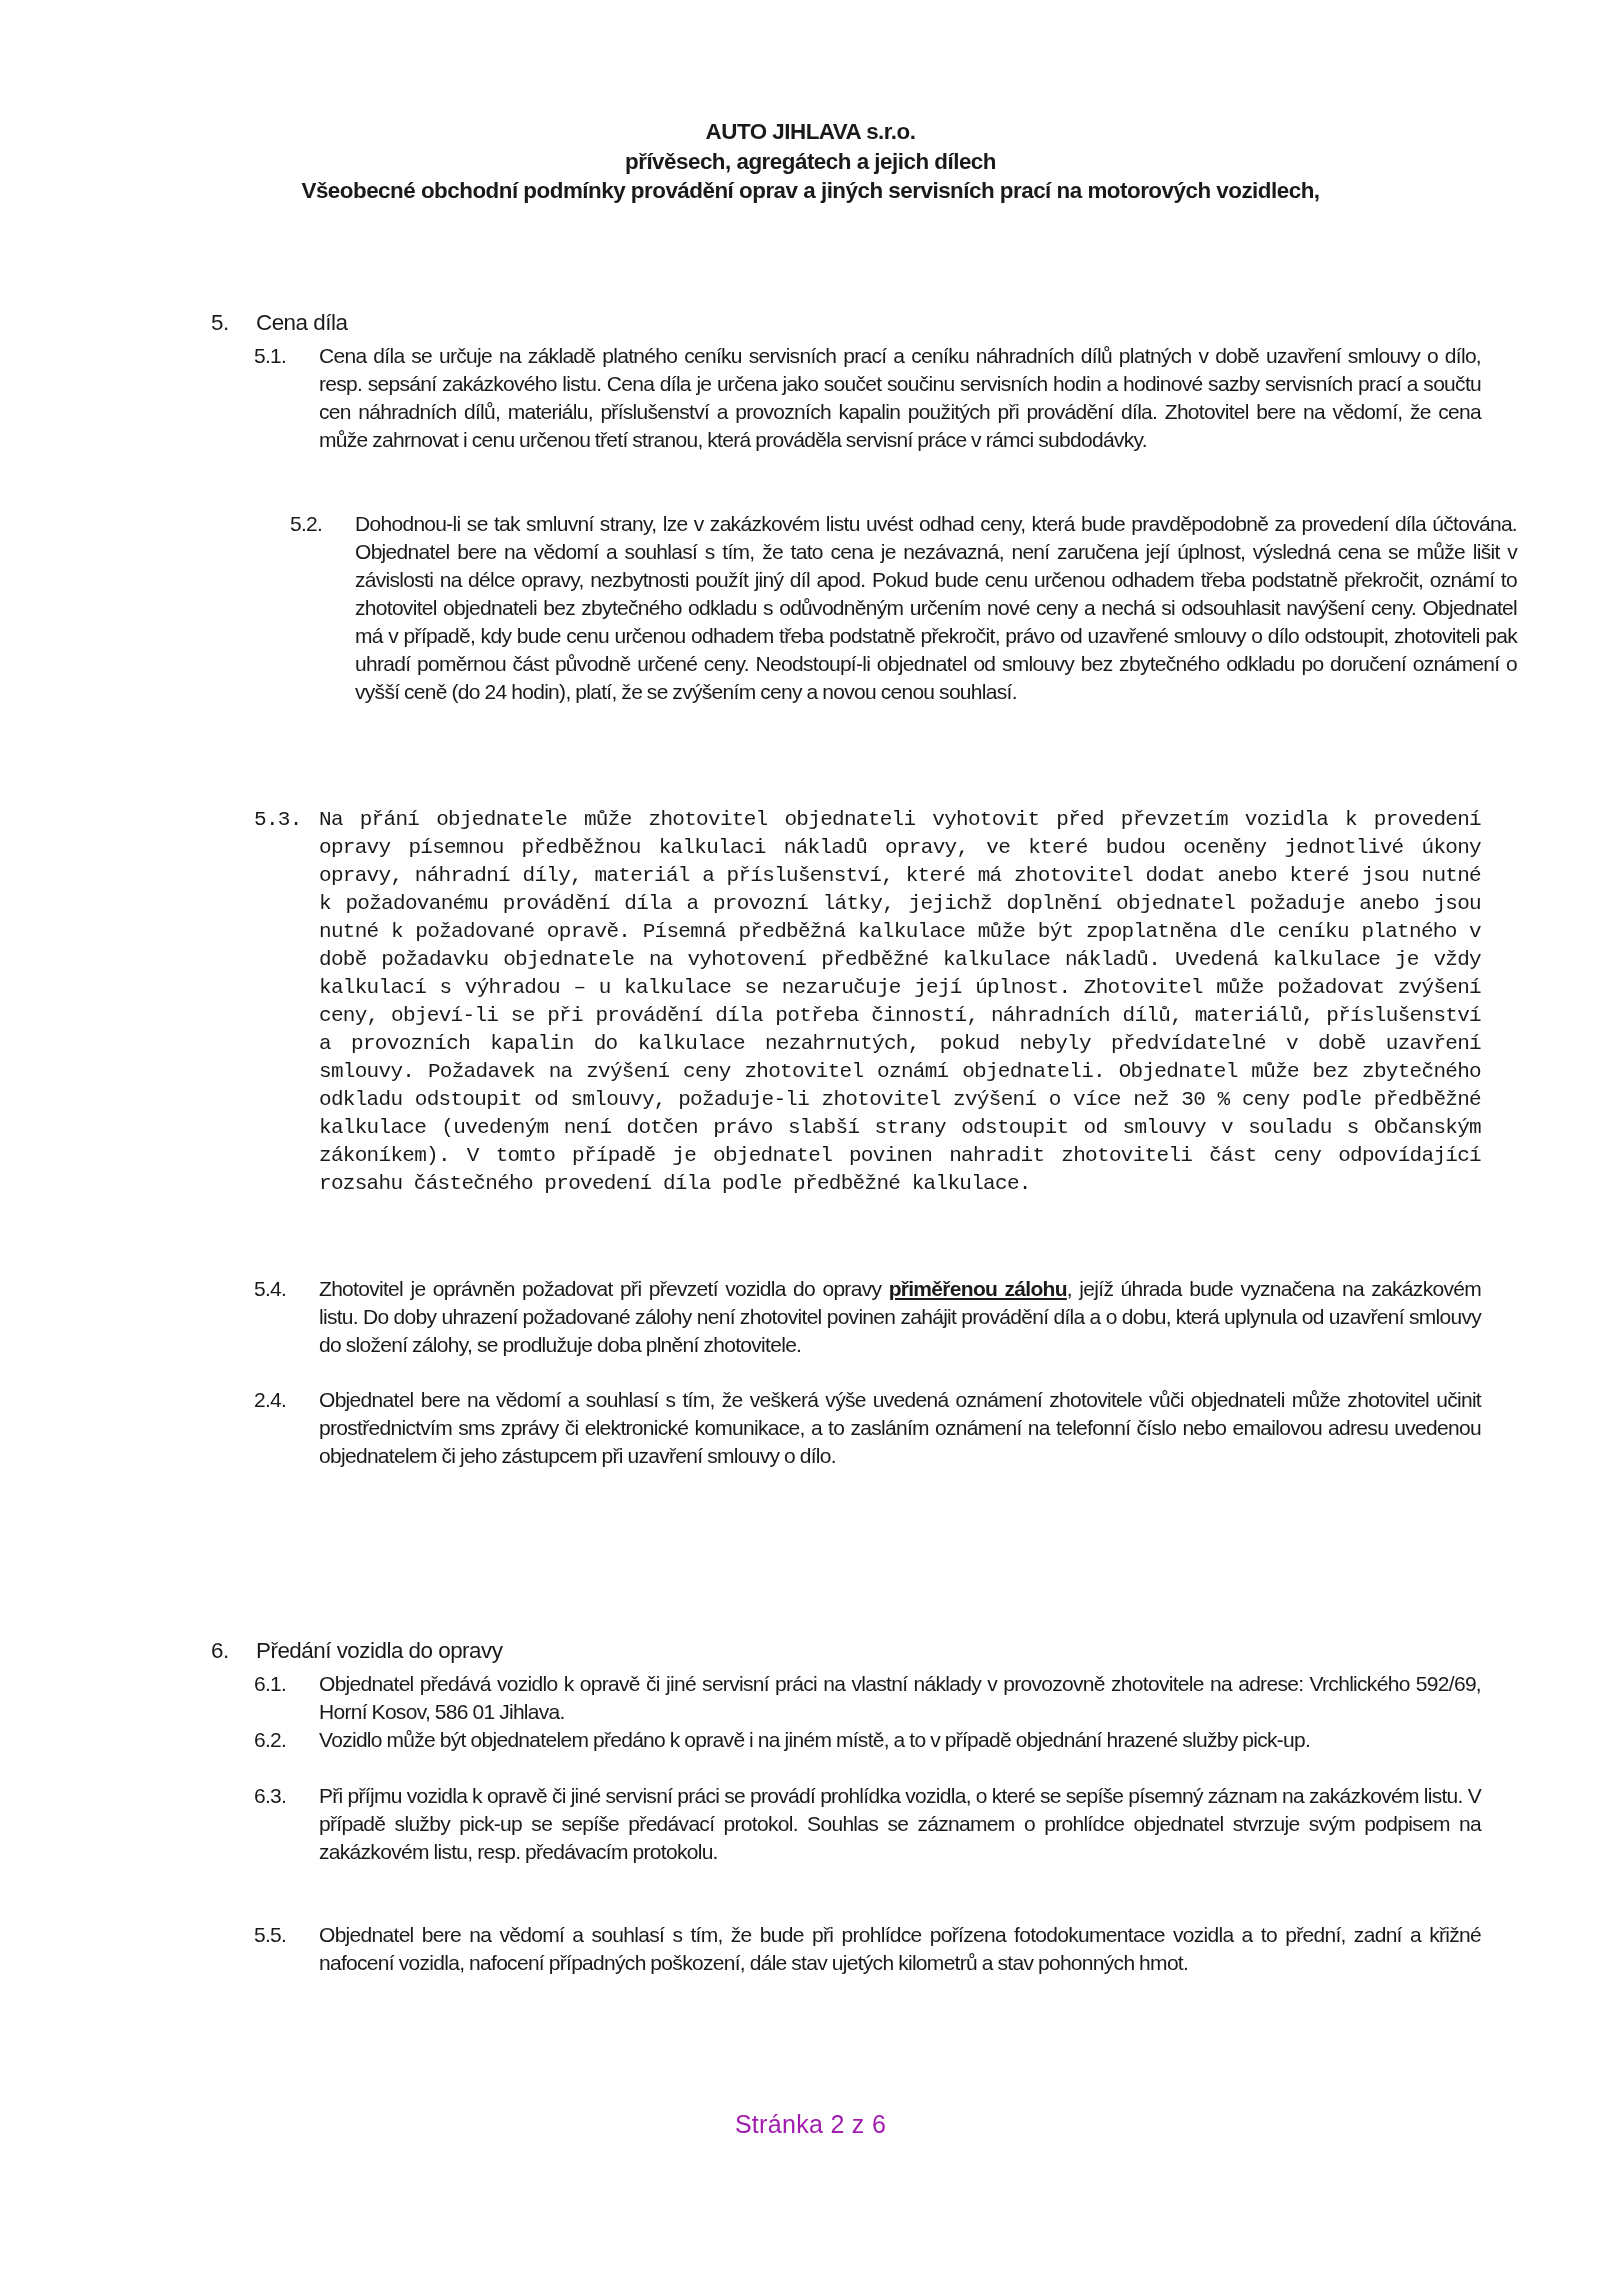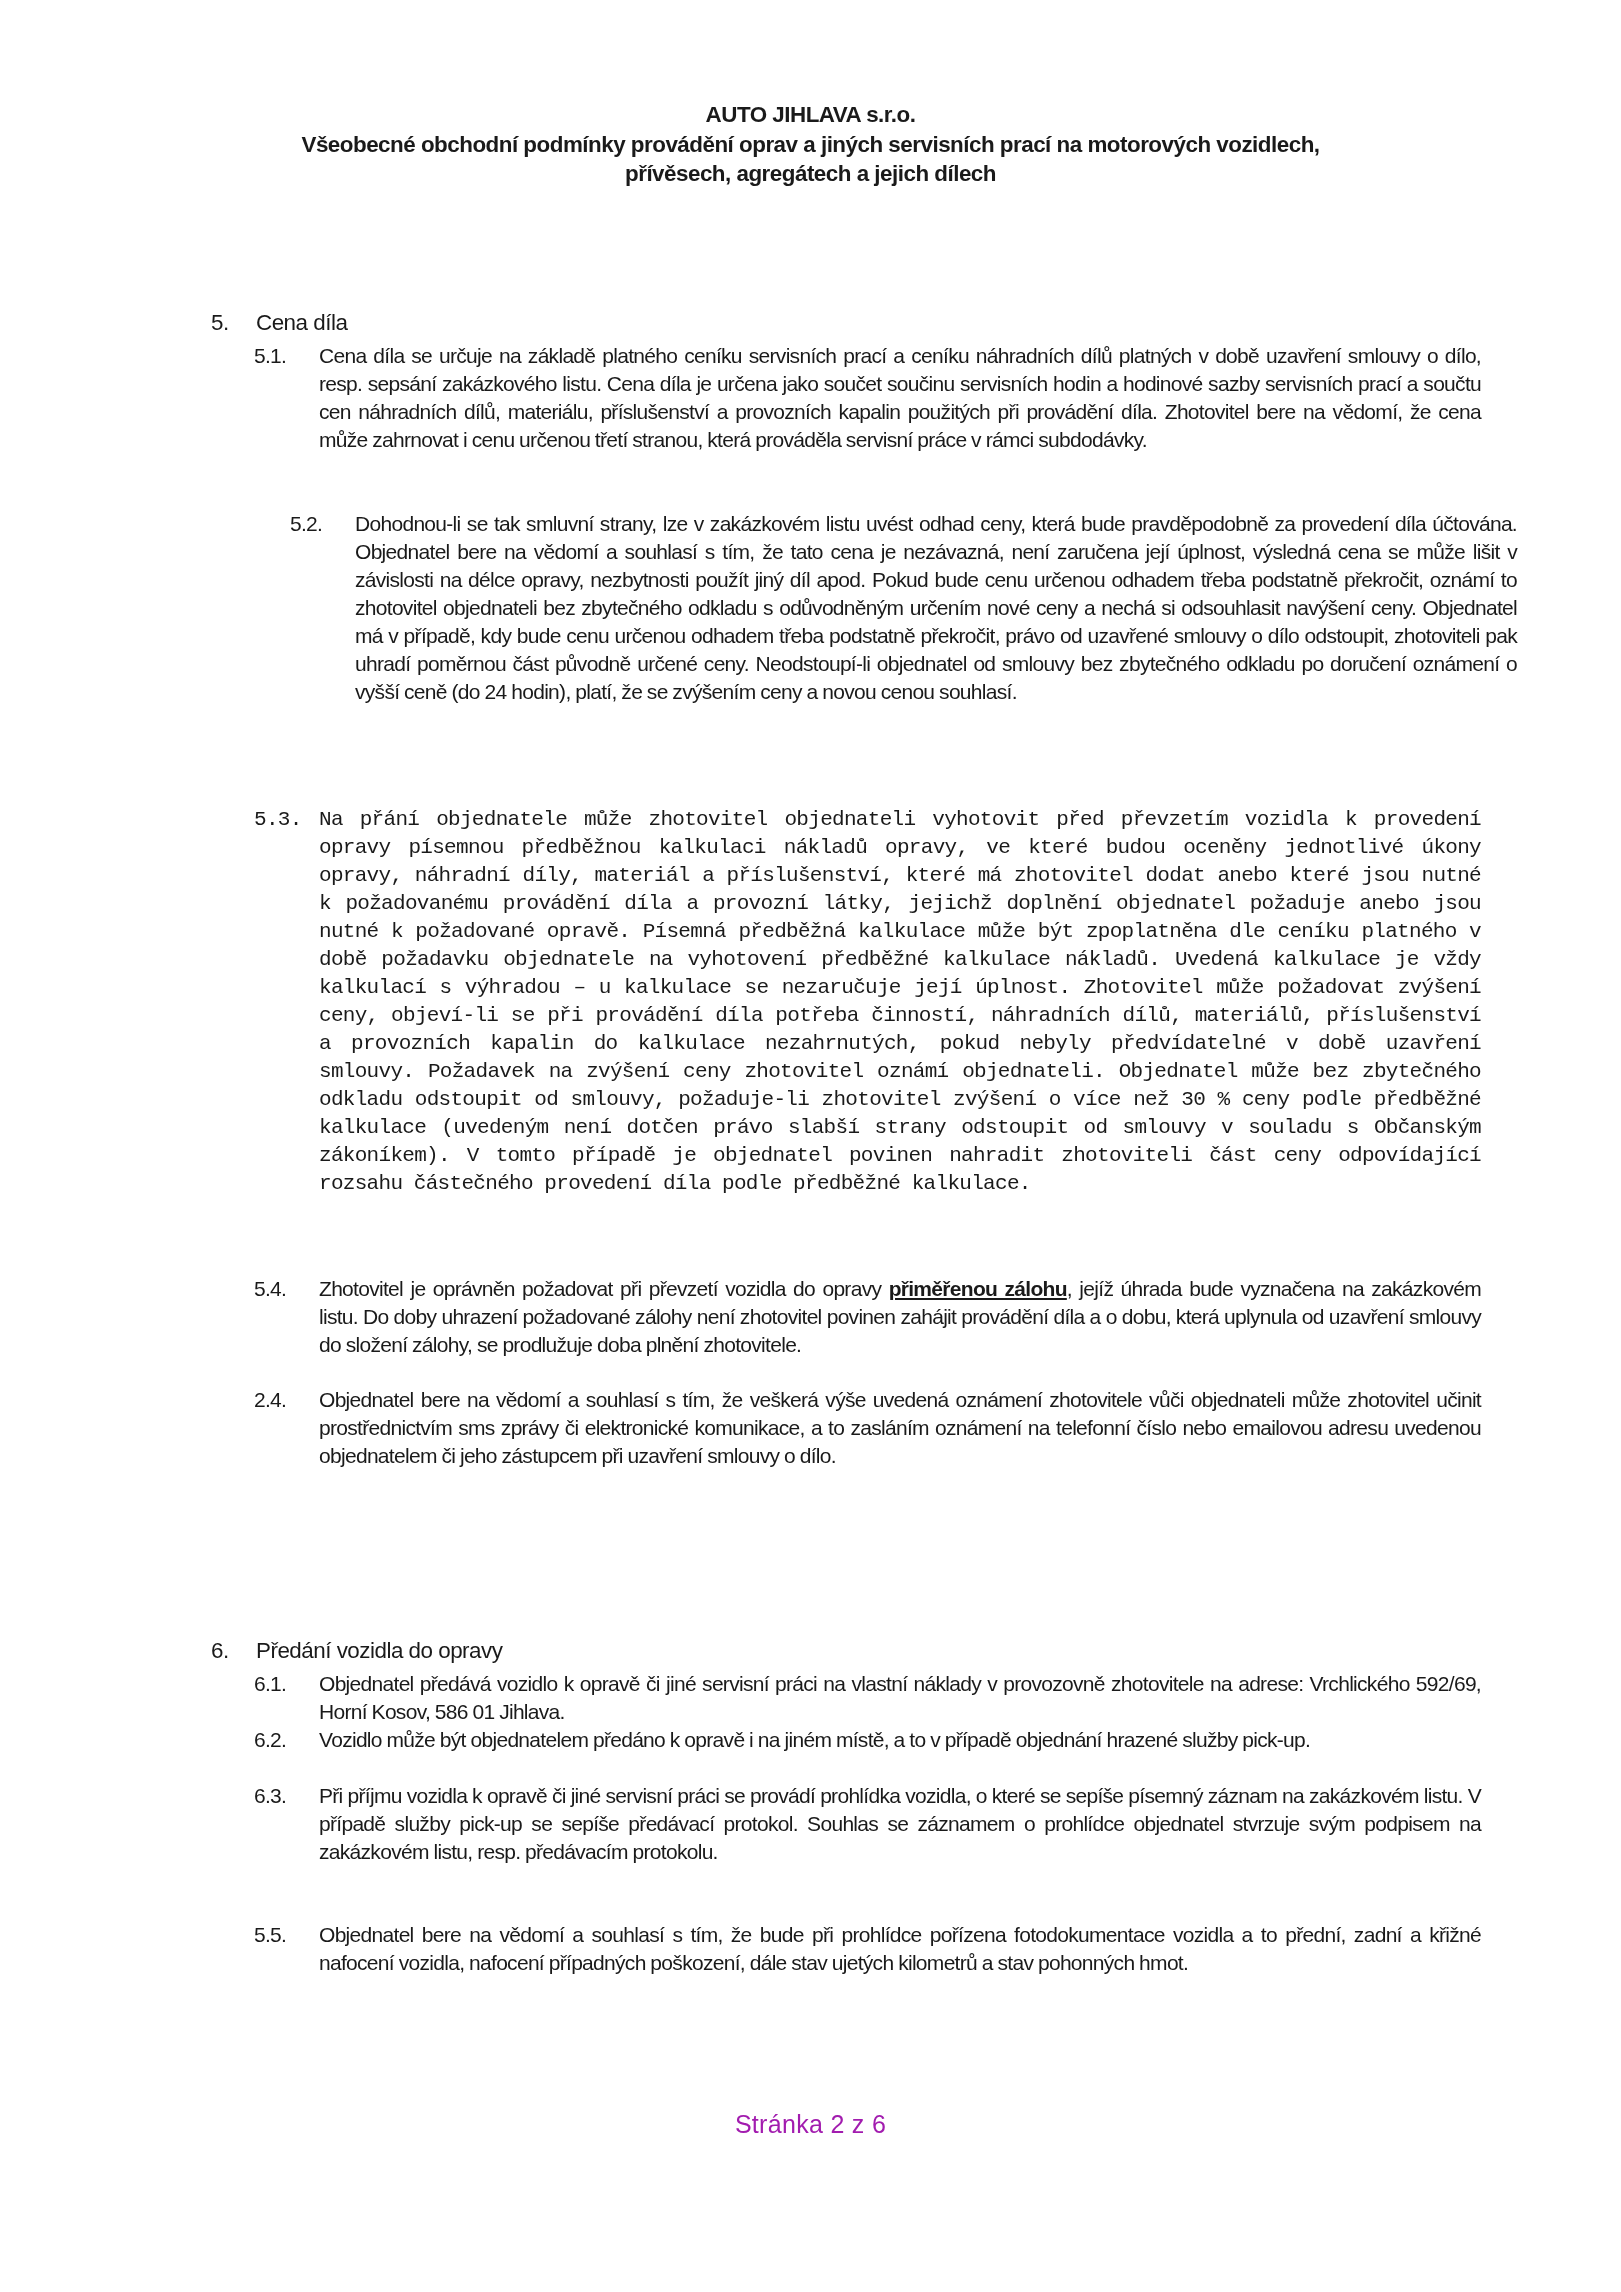--- a/index.html
+++ b/index.html
@@ -1,39 +1,39 @@
 <!DOCTYPE html>
 <html style="font-size:14.3px"><head>
 <meta charset="utf-8">
 <style>
   html, body { margin: 0; padding: 0; background: #ffffff; }
   body { width: 1621px; height: 2293px; position: relative; overflow: hidden;
          font-family: "Liberation Sans", sans-serif; color: #1a1a1a; }
-  .header { position: absolute; top: 100px; left: 0; width: 1621px; text-align: center;
+  .header { position: absolute; top: 117px; left: 0; width: 1621px; text-align: center;
             font-weight: bold; font-size: 22.4px; line-height: 29.6px; letter-spacing: -0.5px; }
   .header .company { font-size: 22.4px; }
   .section { position: absolute; left: 0; width: 1621px; }
   .sec-heading { position: absolute; left: 211px; font-weight: normal; font-size: 22.4px;
                  letter-spacing: -0.5px; white-space: nowrap; }
   .sec-heading .num { display: inline-block; width: 45px; }
   .item { position: absolute; left: 254px; width: 1227px; font-size: 21px; line-height: 28px;
           letter-spacing: -0.7px; word-spacing: -0.4px; }
   .item .inum { position: absolute; left: 0; top: 0; text-align: center; }
   .item .itext { margin-left: 65px; text-align: justify; }
   .item .itext b { font-weight: bold; text-decoration: underline; }
   .footer { position: absolute; top: 2110px; left: 0; width: 1621px; text-align: center;
             font-size: 25px; color: #a21caf; letter-spacing: 0.3px; }
 </style>
 </head>
 <body>
 
 <div class="header">
   <div class="company">AUTO JIHLAVA s.r.o.</div>
+  <div>přívěsech, agregátech a jejich dílech</div>
   <div>Všeobecné obchodní podmínky provádění oprav a jiných servisních prací na motorových vozidlech,</div>
-  <div>přívěsech, agregátech a jejich dílech</div>
 </div>
 
 <div class="section">
   <div class="sec-heading" style="top:310px;">
     <span class="num">5.</span><span>Cena díla</span>
   </div>
 
   <div class="item" style="top:342px;">
     <span class="inum">5.1.</span>
     <div class="itext">Cena díla se určuje na základě platného ceníku servisních prací a ceníku náhradních dílů platných v době uzavření smlouvy o dílo, resp. sepsání zakázkového listu. Cena díla je určena jako součet součinu servisních hodin a hodinové sazby servisních prací a součtu cen náhradních dílů, materiálu, příslušenství a provozních kapalin použitých při provádění díla. Zhotovitel bere na vědomí, že cena může zahrnovat i cenu určenou třetí stranou, která prováděla servisní práce v rámci subdodávky.</div>

